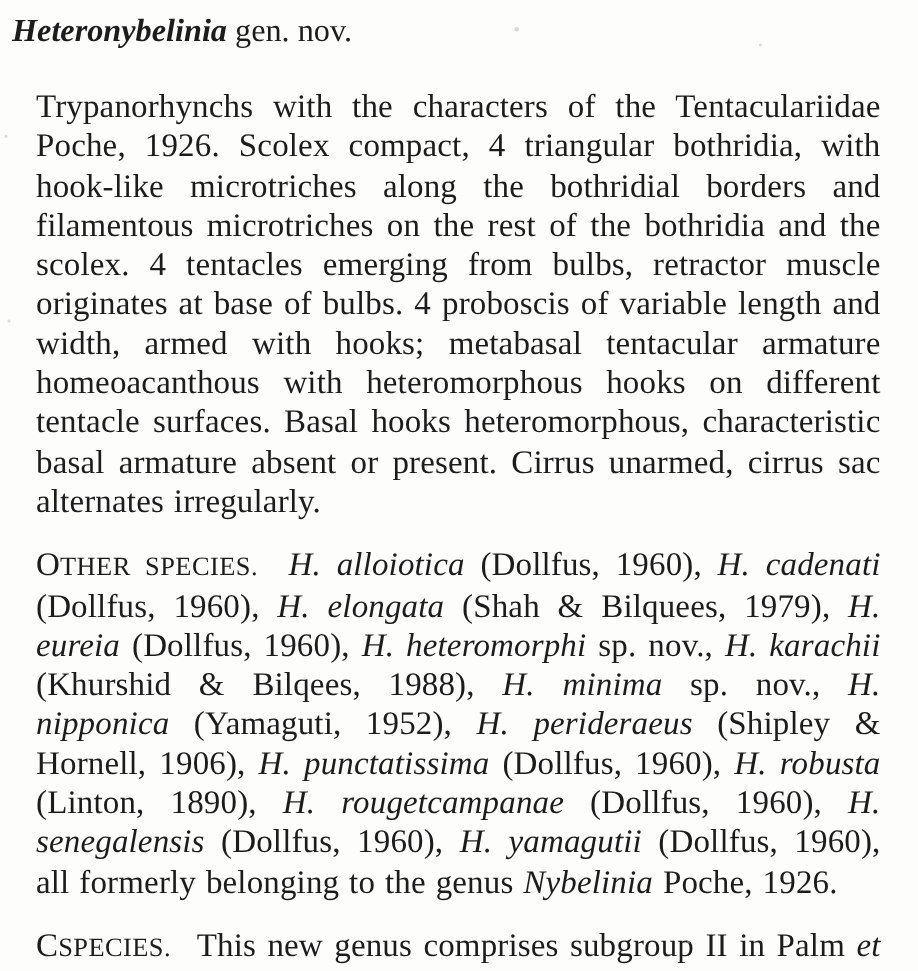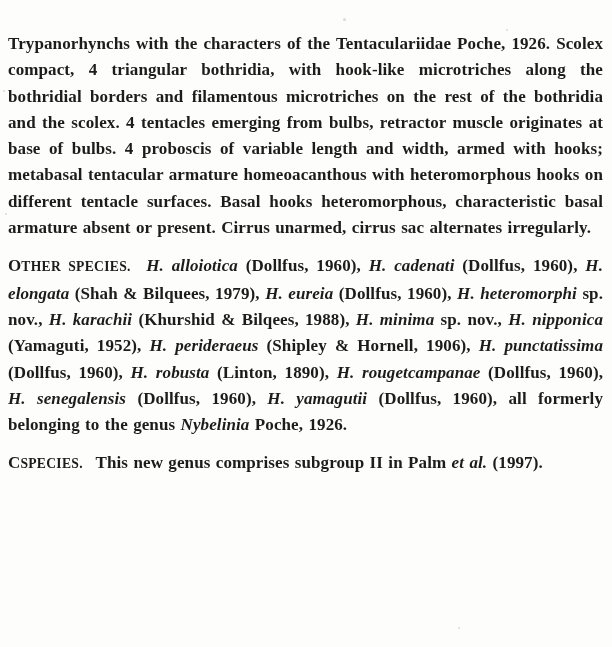--- a/index.html
+++ b/index.html
@@ -13,27 +13,26 @@
     position: relative;
   }
   main { padding: 7px 9px 0 8px; }
   h1 {
     margin: 0;
     font-size: 21.5px;
     line-height: 27px;
     font-weight: normal;
   }
   p.doc-para {
-    margin: 0;
-    font-size: 17px;
+    margin: 16px;
+    font-size: 22px;
     line-height: 26.3px;
     text-align: justify;
     letter-spacing: 0.1px;
     word-spacing: 1px;
-    font-weight: bold;
   }
   #para-diagnosis { margin-top: 24px; }
   #para-type-species, #para-other-species, #para-comment { margin-top: 12px; }
 
   .seg-bold-italic { font-weight: bold; font-style: italic; }
   .seg-italic { font-style: italic; }
   .seg-smallcaps { margin-right: 0.45em; }
   .sc-rest { font-size: 0.8em; letter-spacing: 0.3px; }
 
   
@@ -47,20 +46,21 @@
   .speck-1 { left: 343px; top: 18px; }
   .speck-2 { left: 506px; top: 29px; width: 2px; height: 2px; }
   .speck-3 { left: 3px;   top: 90px; width: 2px; height: 2px; }
   .speck-4 { left: 5px;   top: 213px; width: 2px; height: 2px; }
   .speck-5 { left: 458px; top: 627px; width: 2px; height: 2px; }
 </style>
 </head>
 <body>
 
 <main>
+  <h1><span class="seg seg-bold-italic">Heteronybelinia</span><span class="seg seg-regular"> gen. nov.</span></h1>
 
   <p class="doc-para" id="para-diagnosis"><span class="seg seg-regular">Trypanorhynchs with the characters of the Tentaculariidae Poche, 1926. Scolex compact, 4 triangular bothridia, with hook-like microtriches along the bothridial borders and filamentous microtriches on the rest of the bothridia and the scolex. 4 tentacles emerging from bulbs, retractor muscle originates at base of bulbs. 4 proboscis of variable length and width, armed with hooks; metabasal tentacular armature homeoacanthous with heteromorphous hooks on different tentacle surfaces. Basal hooks heteromorphous, characteristic basal armature absent or present. Cirrus unarmed, cirrus sac alternates irregularly.</span></p>
 
 
   <p class="doc-para" id="para-other-species"><span class="seg seg-smallcaps"><span class="sc-lead">O</span><span class="sc-rest">THER SPECIES.</span></span><span class="seg seg-regular"> </span><span class="seg seg-italic">H. alloiotica</span><span class="seg seg-regular"> (Dollfus, 1960), </span><span class="seg seg-italic">H. cadenati</span><span class="seg seg-regular"> (Dollfus, 1960), </span><span class="seg seg-italic">H. elongata</span><span class="seg seg-regular"> (Shah &amp; Bilquees, 1979), </span><span class="seg seg-italic">H. eureia</span><span class="seg seg-regular"> (Dollfus, 1960), </span><span class="seg seg-italic">H. heteromorphi</span><span class="seg seg-regular"> sp. nov., </span><span class="seg seg-italic">H. karachii</span><span class="seg seg-regular"> (Khurshid &amp; Bilqees, 1988), </span><span class="seg seg-italic">H. minima</span><span class="seg seg-regular"> sp. nov., </span><span class="seg seg-italic">H. nipponica</span><span class="seg seg-regular"> (Yamaguti, 1952), </span><span class="seg seg-italic">H. perideraeus</span><span class="seg seg-regular"> (Shipley &amp; Hornell, 1906), </span><span class="seg seg-italic">H. punctatissima</span><span class="seg seg-regular"> (Dollfus, 1960), </span><span class="seg seg-italic">H. robusta</span><span class="seg seg-regular"> (Linton, 1890), </span><span class="seg seg-italic">H. rougetcampanae</span><span class="seg seg-regular"> (Dollfus, 1960), </span><span class="seg seg-italic">H. senegalensis</span><span class="seg seg-regular"> (Dollfus, 1960), </span><span class="seg seg-italic">H. yamagutii</span><span class="seg seg-regular"> (Dollfus, 1960), all formerly belonging to the genus </span><span class="seg seg-italic">Nybelinia</span><span class="seg seg-regular"> Poche, 1926.</span></p>
 
   <p class="doc-para" id="para-comment"><span class="seg seg-smallcaps"><span class="sc-lead">C</span><span class="sc-rest">SPECIES.</span></span><span class="seg seg-regular"> This new genus comprises subgroup II in Palm </span><span class="seg seg-italic">et al.</span><span class="seg seg-regular"> (1997).</span></p>
 </main>
 
 <div class="speck speck-1"></div>

